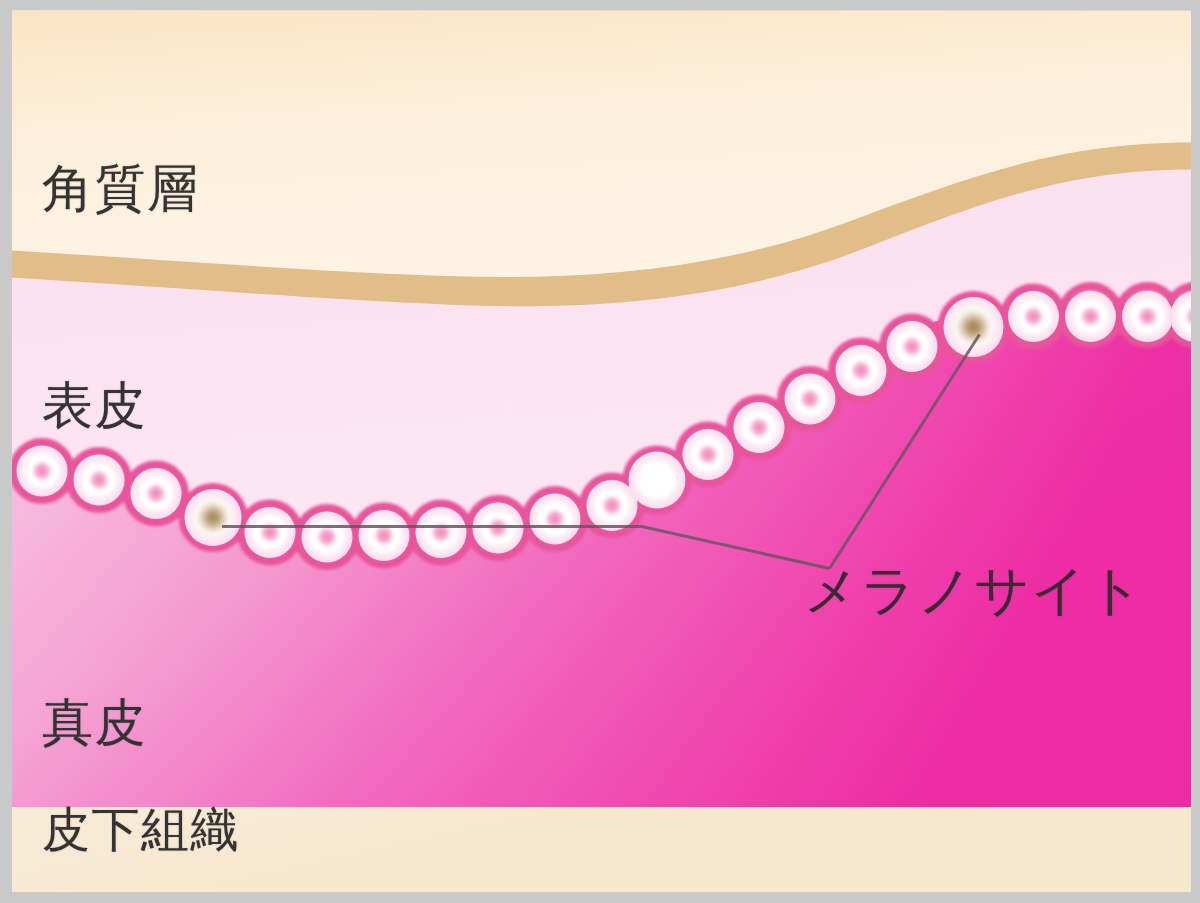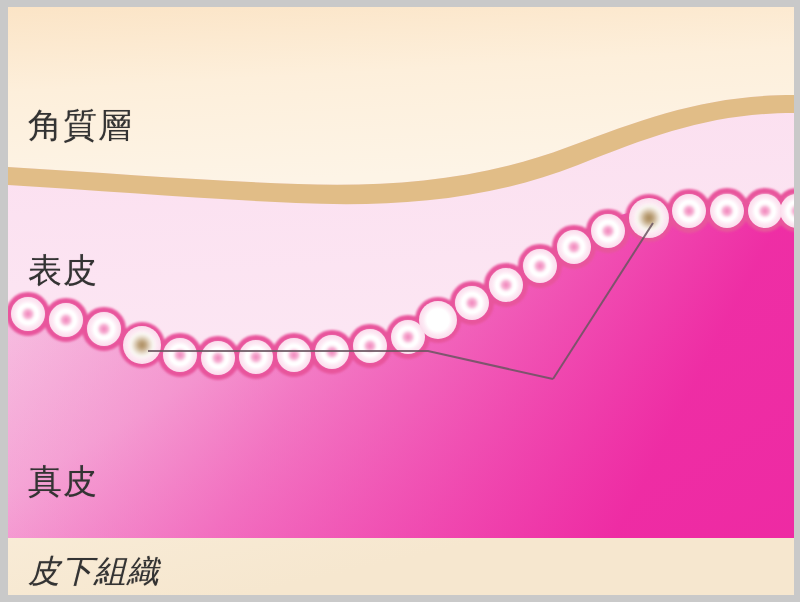--- a/index.html
+++ b/index.html
@@ -30,21 +30,21 @@
     color:#333333;
     font-size:34px;
     letter-spacing:1px;
     font-family:"DejaVu Sans","Liberation Sans",sans-serif;
     white-space:nowrap;
     text-shadow:0 0 1px rgba(60,50,45,.35);
   }
   #lbl-corneum{ left:20px; top:80px;margin-top:16px; }
   #lbl-epidermis{ left:20px; top:241px; }
   #lbl-dermis{ left:20px; top:452px; }
-  #lbl-subcut{ left:20px; top:543px; font-size:32px;font-style:italic; }
+  #lbl-subcut{ left:20px; top:525px; font-size:32px; }
   #lbl-melano{
     left:528px; top:363px; font-size:36px; color:#3b2a33;
   }
 </style>
 </head>
 <body>
 
 <div id="stage">
   <div id="frame">
 
@@ -222,15 +222,16 @@
     </svg>
 
     <div class="lbl" id="lbl-corneum">角質層</div>
 
     <div class="lbl" id="lbl-dermis">真皮</div>
 
     <div class="lbl" id="lbl-epidermis">表皮</div>
 
     <div class="lbl" id="lbl-subcut">皮下組織</div>
 
+    <div class="lbl" id="lbl-melano">メラノサイト</div>
 
   </div>
 </div>
 
 </body></html>

